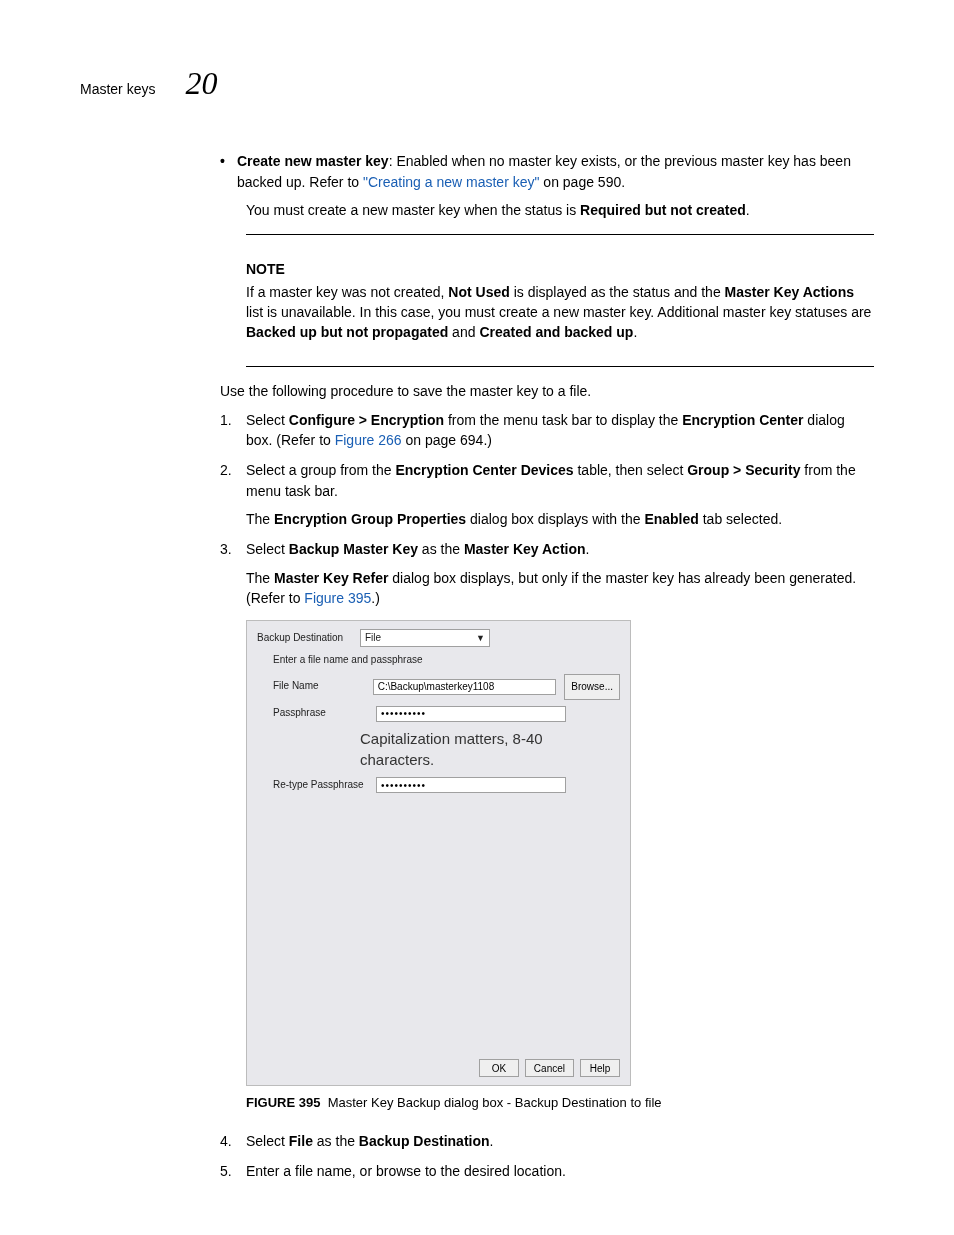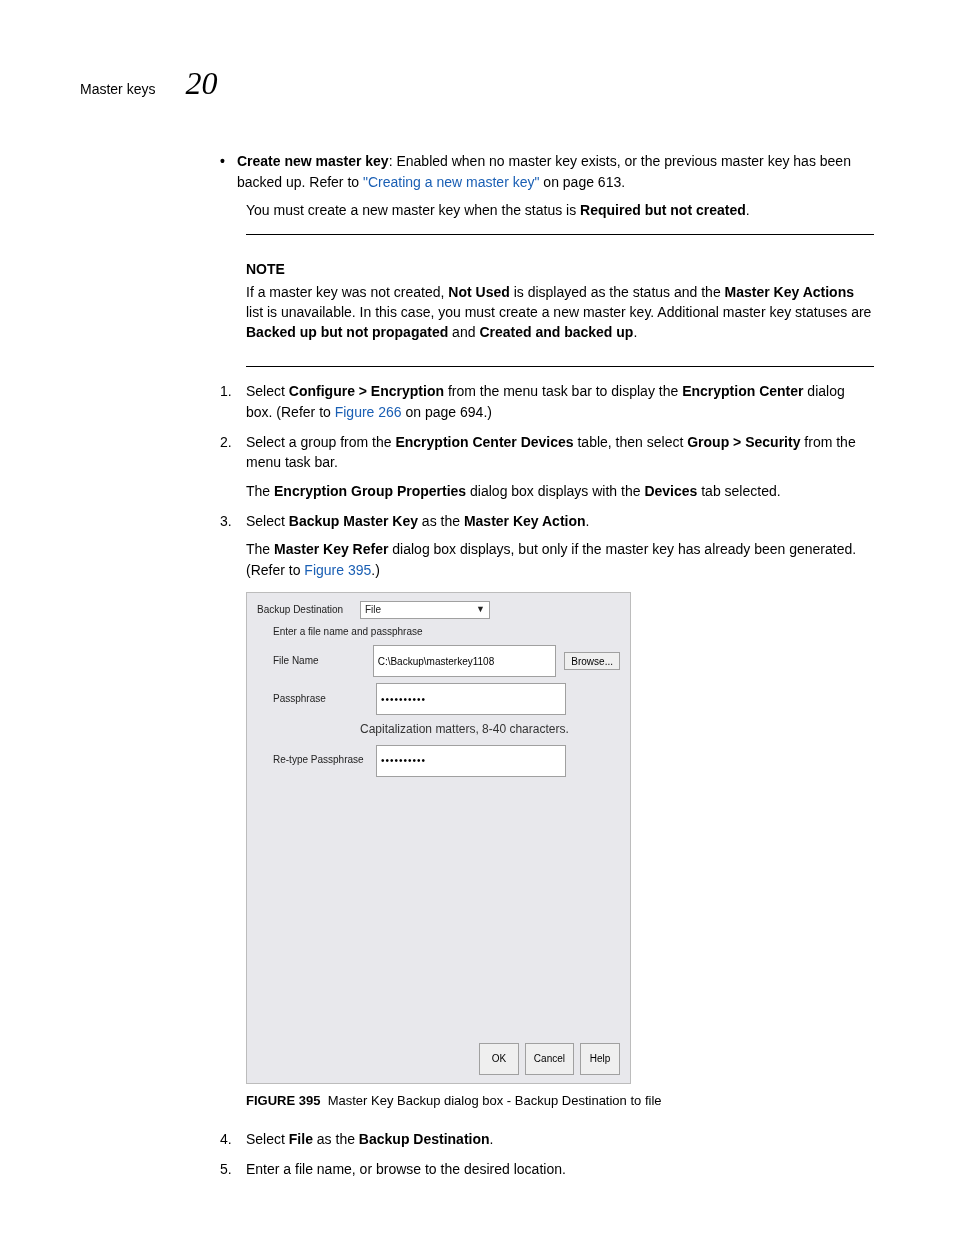--- a/index.html
+++ b/index.html
@@ -21,70 +21,71 @@
 ol.steps>li{counter-increment:step;margin-bottom:10px;padding-left:26px;position:relative}
 ol.steps>li::before{content:counter(step)".";position:absolute;left:0}
 .step-sub{margin-top:8px}
 
 .dialog{width:385px;background:#e8e8ec;border:1px solid #bcbcbc;padding:8px 10px 8px 10px;font-size:10px;font-family:Tahoma,Arial,sans-serif;color:#222;margin:12px 0 8px 0;box-sizing:border-box}
 .d-row{display:flex;align-items:center;gap:8px;margin-bottom:6px}
 .d-label-narrow{width:95px}
 .d-indent{margin-left:16px}
 .d-select{width:120px;height:16px;border:1px solid #a0a0a0;background:#fff;display:flex;align-items:center;justify-content:space-between;padding:0 4px;font-size:10px}
 .d-caret{font-size:9px}
-.d-input{border:1px solid #a0a0a0;background:#fff;height:32px;padding:0 4px;font-size:10px;box-sizing:border-box}
+.d-input{border:1px solid #a0a0a0;background:#fff;height:16px;padding:0 4px;font-size:10px;box-sizing:border-box}
 .fn-input{width:190px}
 .pw-input{width:190px;font-family:Arial;letter-spacing:1px}
-.d-browse{border:1px solid #a0a0a0;background:#efefef;height:18px;padding:0 6px;font-size:10px}
-.d-hint{font-size:12px;color:#333;margin:1px 0 6px 103px}
+.d-browse{border:1px solid #a0a0a0;background:#efefef;height:26px;padding:0 6px;font-size:10px}
+.d-hint{font-size:15px;color:#333;margin:1px 0 6px 103px}
 .d-spacer{height:260px}
 .d-buttons{display:flex;justify-content:flex-end;gap:6px}
-.d-btn{border:1px solid #a0a0a0;background:#efefef;min-width:40px;height:32px;font-size:10px;padding:0 8px}
+.d-btn{border:1px solid #a0a0a0;background:#efefef;min-width:40px;height:18px;font-size:10px;padding:0 8px}
 .fig-caption{font-size:13px;margin:6px 0 18px 0}
 .fig-caption .fignum{font-weight:bold}
 </style>
 </head>
 <body>
 <div class="page">
 
 <div class="header-row">
   <span class="header-title">Master keys</span>
   <span class="chapter-num">20</span>
 </div>
 
 <div class="content">
 
   <div class="bullet-row">
     <span class="bullet-dot">•</span>
     <div>
-      <span class="bold">Create new master key</span><span>: Enabled when no master key exists, or the previous master key has been backed up. Refer to </span><span class="link">"Creating a new master key"</span><span> on page 613.</span>
+      <span class="bold">Create new master key</span><span>: Enabled when no master key exists, or the previous master key has been backed up. Refer to </span><span class="link">"Creating a new master key"</span><span> on page 590.</span>
     </div>
   </div>
 
   <div class="para indent">
     <span>You must create a new master key when the status is </span><span class="bold">Required but not created</span><span>.</span>
   </div>
 
   <div class="note-box">
     <div class="note-label">NOTE</div>
     <div>
       <span>If a master key was not created, </span><span class="bold">Not Used</span><span> is displayed as the status and the </span><span class="bold">Master Key Actions</span><span> list is unavailable. In this case, you must create a new master key. Additional master key statuses are </span><span class="bold">Backed up but not propagated</span><span> and </span><span class="bold">Created and backed up</span><span>.</span>
     </div>
   </div>
 
 
+  <div class="para">Use the following procedure to save the master key to a file.</div>
 
   <ol class="steps">
     <li>
       <span>Select </span><span class="bold">Configure &gt; Encryption</span><span> from the menu task bar to display the </span><span class="bold">Encryption Center</span><span> dialog box. (Refer to </span><span class="link">Figure 266</span><span> on page 694.)</span>
     </li>
     <li>
       <span>Select a group from the </span><span class="bold">Encryption Center Devices</span><span> table, then select </span><span class="bold">Group &gt; Security</span><span> from the menu task bar.</span>
       <div class="step-sub">
-        <span>The </span><span class="bold">Encryption Group Properties</span><span> dialog box displays with the </span><span class="bold">Devices</span><span> tab selected.</span>
+        <span>The </span><span class="bold">Encryption Group Properties</span><span> dialog box displays with the </span><span class="bold">Enabled</span><span> tab selected.</span>
       </div>
     </li>
     <li>
       <span>Select </span><span class="bold">Backup Master Key</span><span> as the </span><span class="bold">Master Key Action</span><span>.</span>
       <div class="step-sub">
         <span>The </span><span class="bold">Master Key Refer</span><span> dialog box displays, but only if the master key has already been generated. (Refer to </span><span class="link">Figure 395</span><span>.)</span>
       </div>
 
       
       <div class="dialog">

